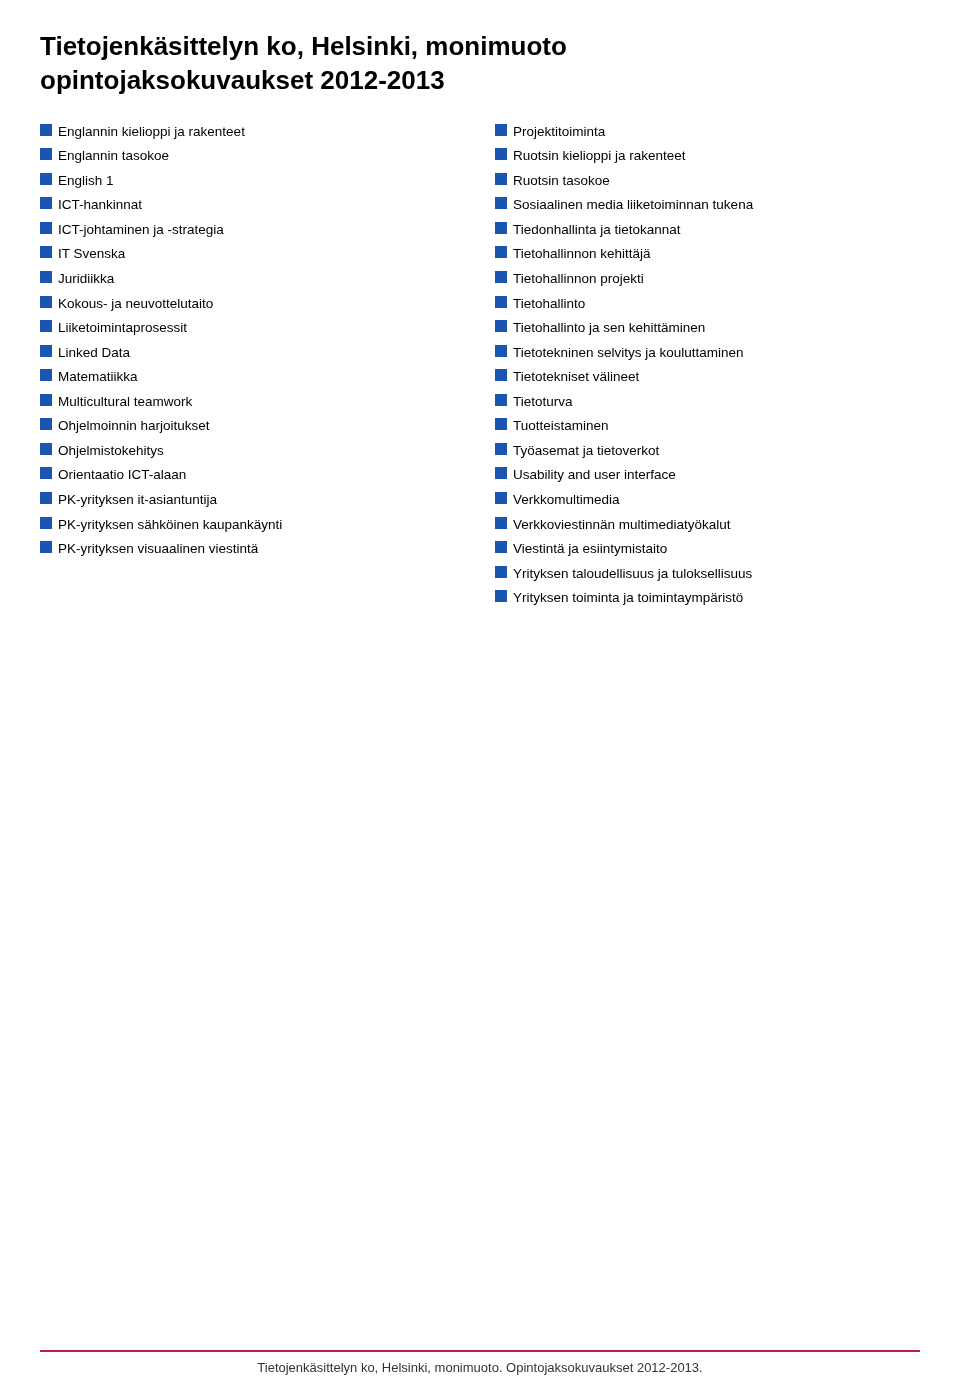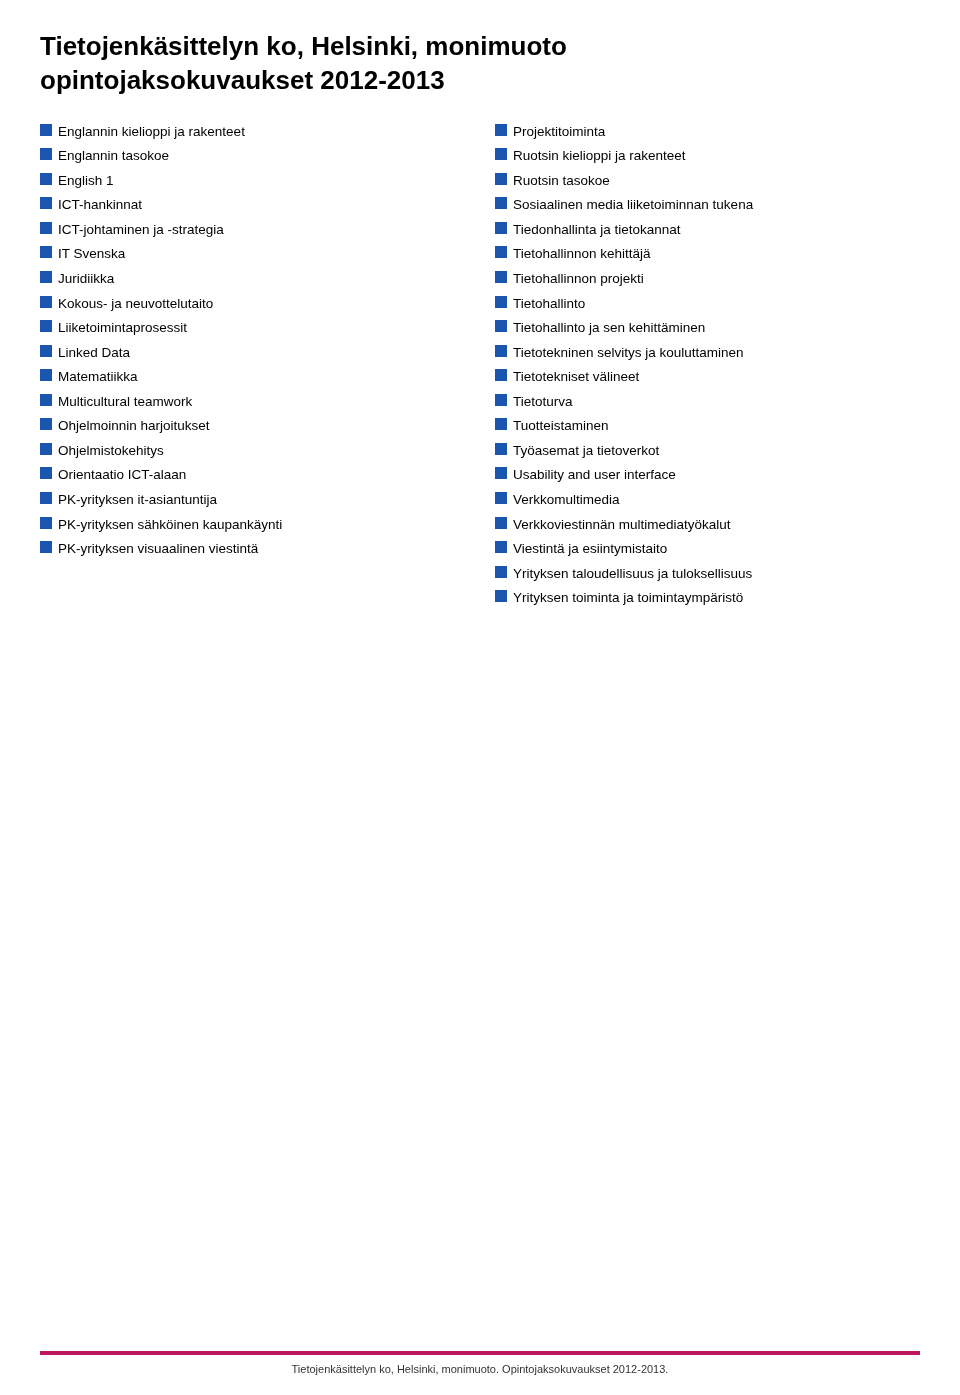--- a/index.html
+++ b/index.html
@@ -44,23 +44,23 @@
     }
     .item-text {
       font-size: 13.5px;
     }
     .footer {
       position: absolute;
       bottom: 20px;
       left: 0;
       right: 0;
       text-align: center;
-      font-size: 11px;
+      font-size: 13px;
       color: #333;
-      border-top: 4px solid #be185d;
+      border-top: 2px solid #be185d;
       padding-top: 8px;
       margin: 0 40px;
     }
   </style>
 </head>
 <body>
 
 <h1>
   <span>Tietojenkäsittelyn ko, Helsinki, monimuoto</span><br>
   <span>opintojaksokuvaukset 2012-2013</span>

